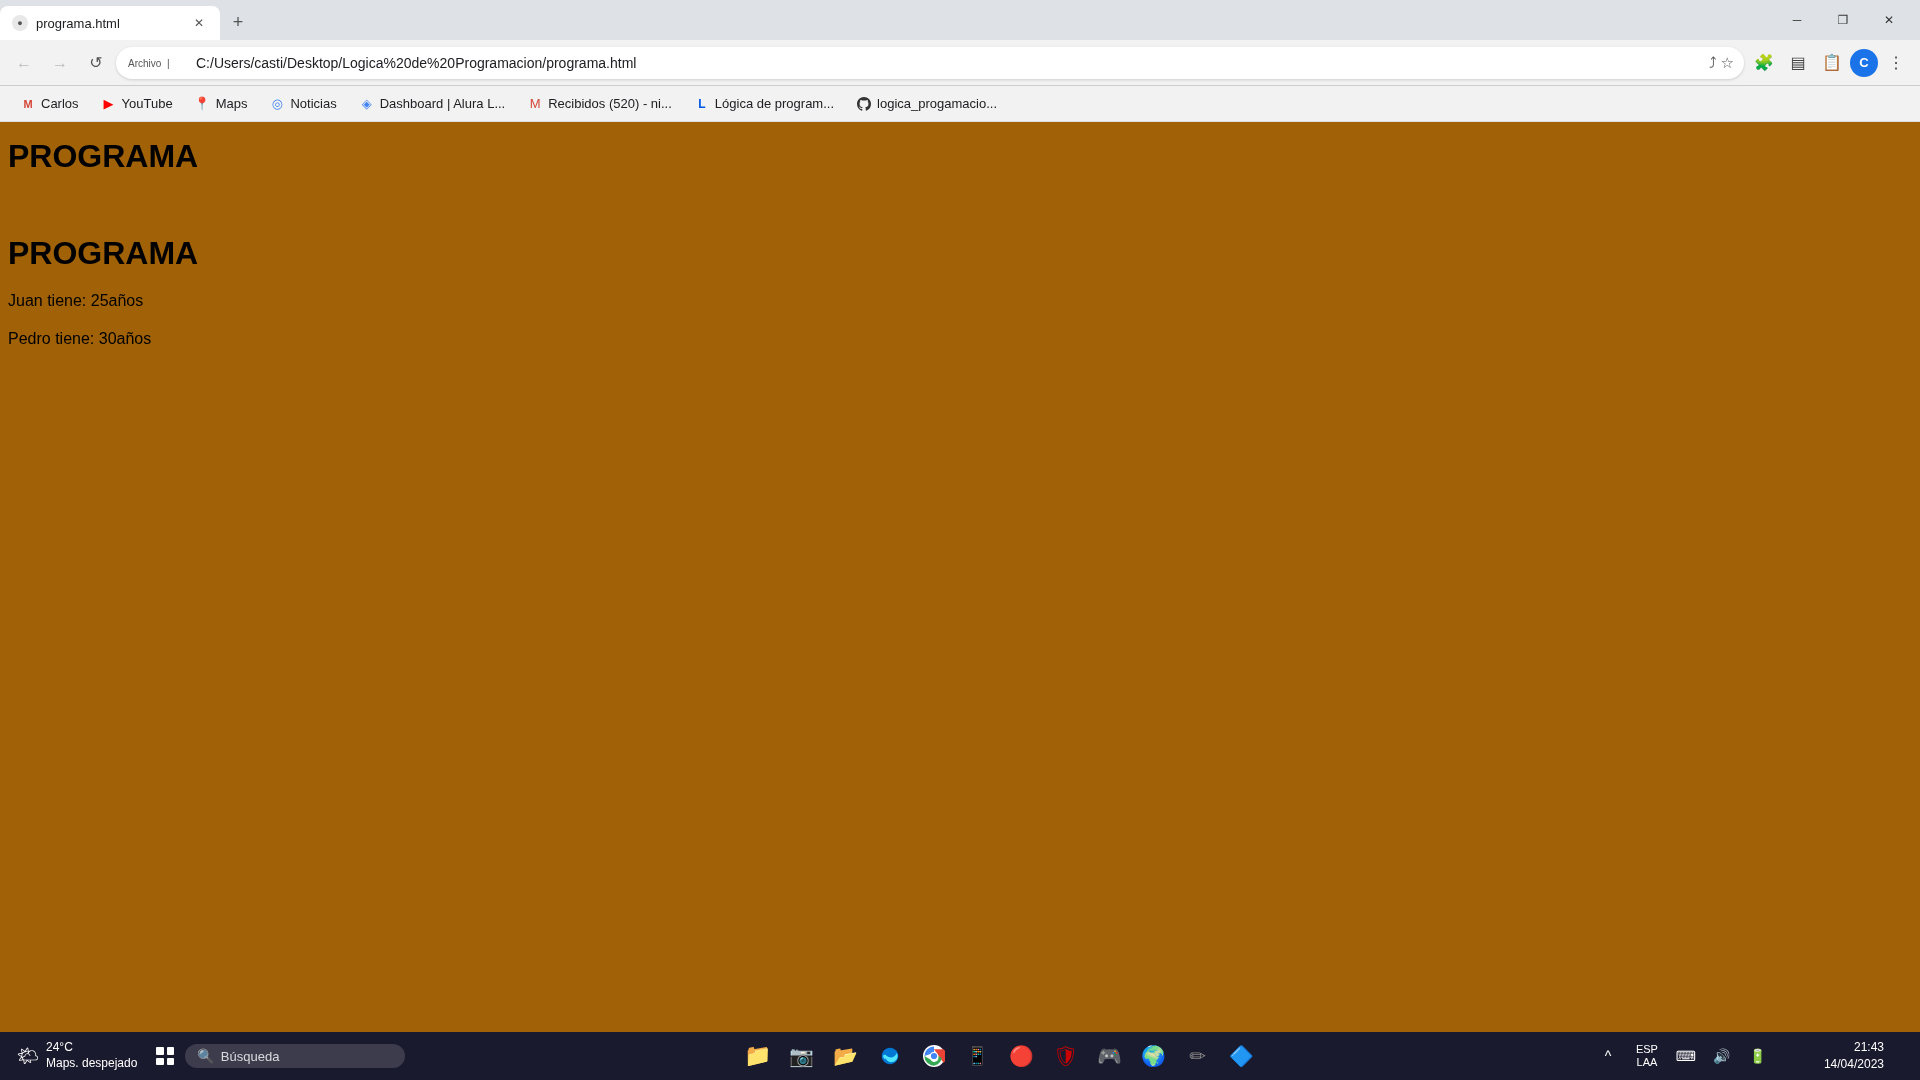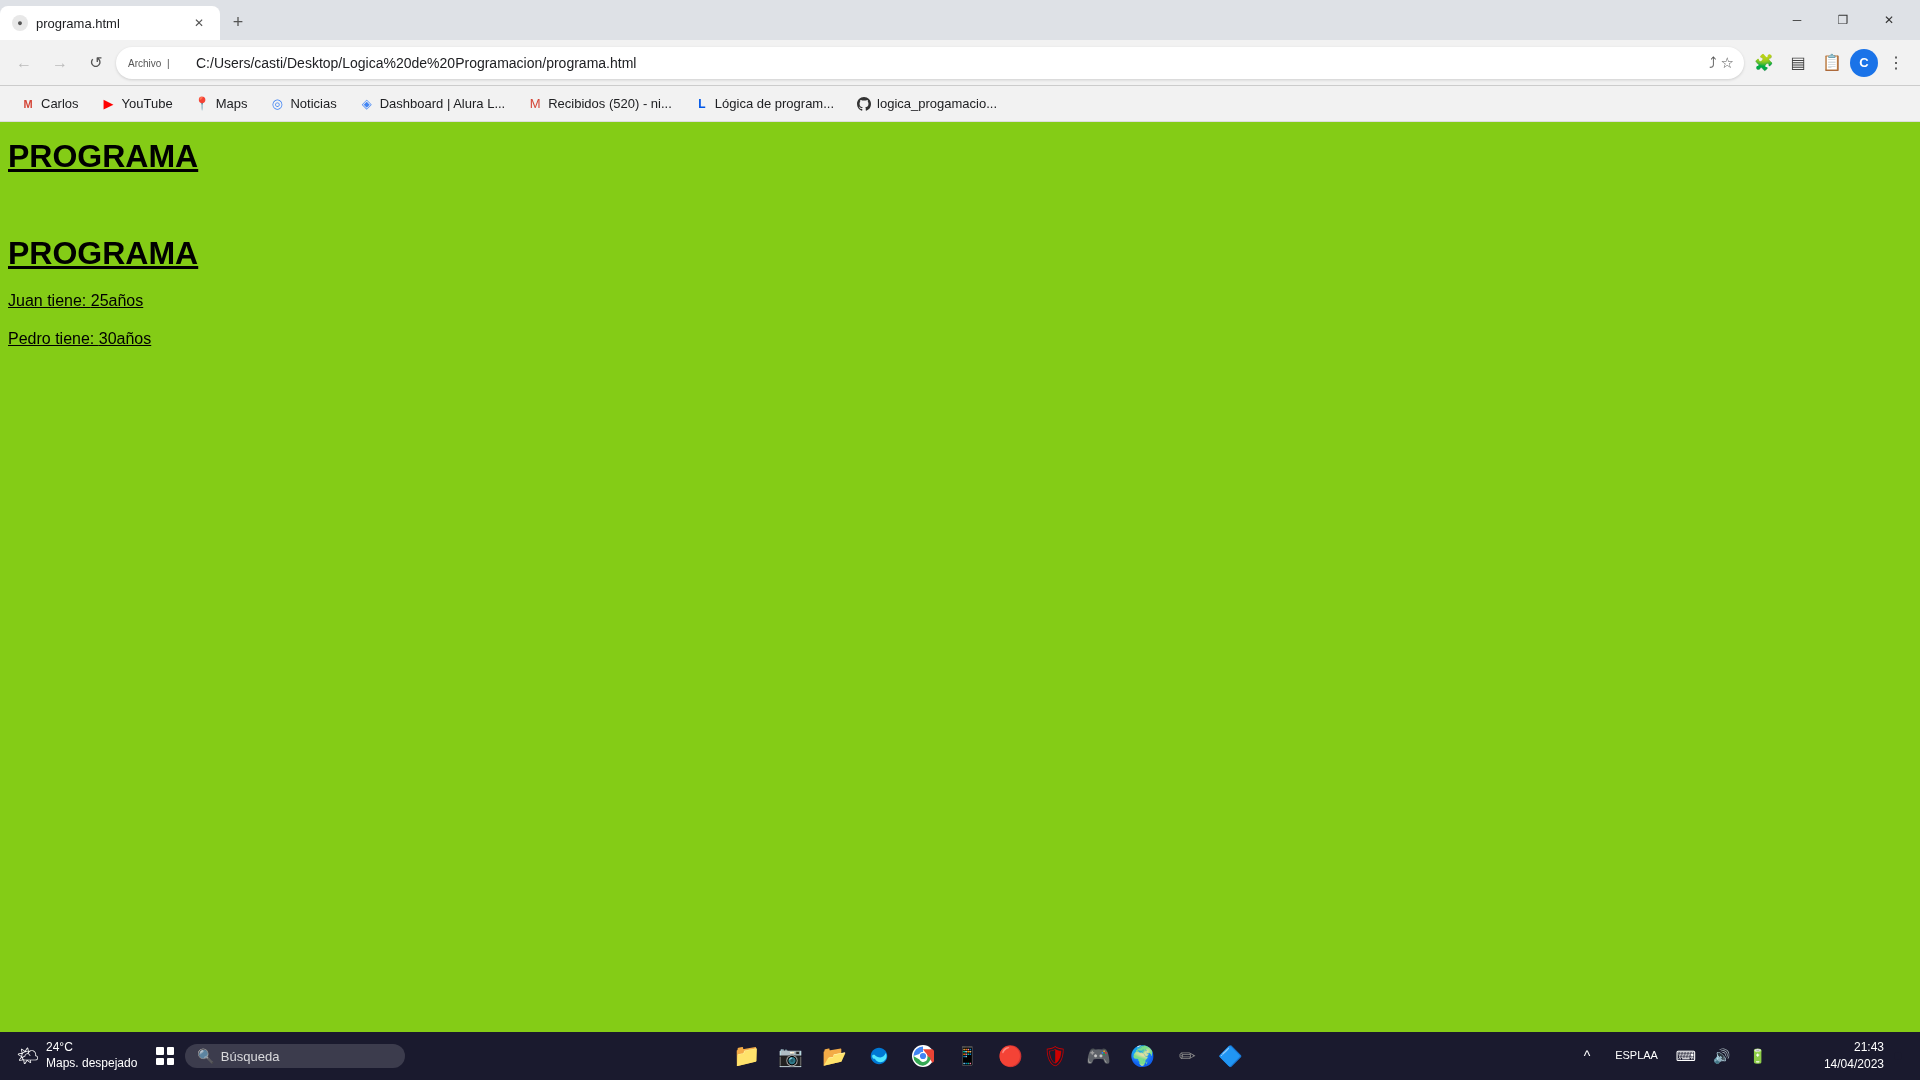--- a/index.html
+++ b/index.html
@@ -201,24 +201,23 @@
     .bm-maps { font-size: 13px; }
     .bm-noticias { font-size: 13px; }
     .bm-dash { font-size: 13px; color: #4285f4; }
     .bm-recibidos { font-size: 13px; color: #d44638; }
     .bm-logica { font-size: 13px; color: #0057e7; }
     .bm-github { font-size: 14px; color: #333; }
 
     
     .page-content {
       flex: 1;
-      background: #84cc16;
+      background: #a16207;
       overflow: auto;
       padding: 16px 8px 8px 8px;
-      text-decoration: underline;
     }
     .page-title-main {
       font-size: 32px;
       font-weight: bold;
       color: #000;
       margin-bottom: 60px;
     }
     .page-h1 {
       font-size: 32px;
       font-weight: bold;
@@ -314,21 +313,21 @@
     }
     .system-tray {
       display: flex;
       align-items: center;
       gap: 4px;
       padding: 0 6px;
       cursor: pointer;
     }
     .lang-badge {
       display: flex;
-      flex-direction: row;
+      flex-direction: column;
       align-items: center;
       color: white;
       font-size: 11px;
       line-height: 1.2;
     }
     .clock {
       color: white;
       font-size: 12px;
       text-align: right;
       line-height: 1.4;

